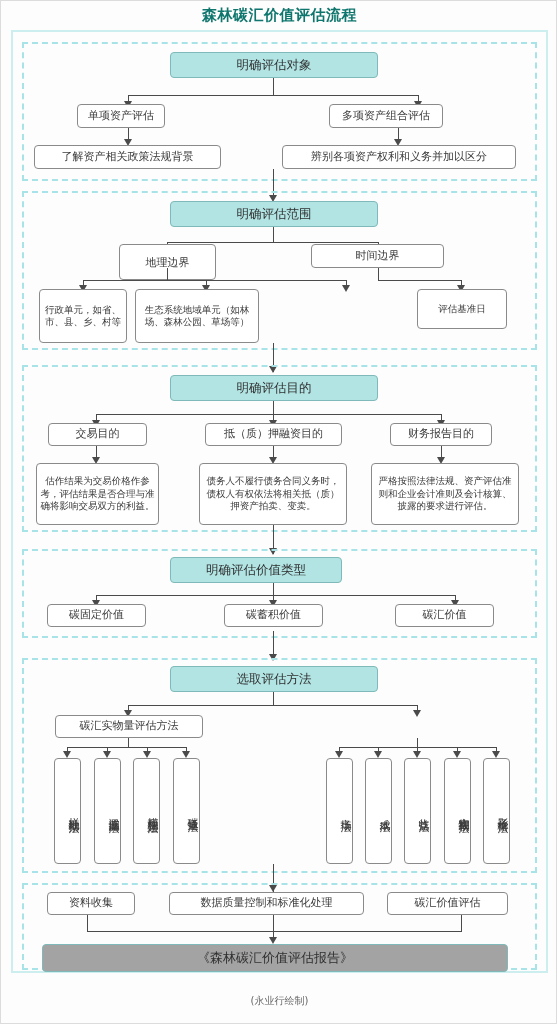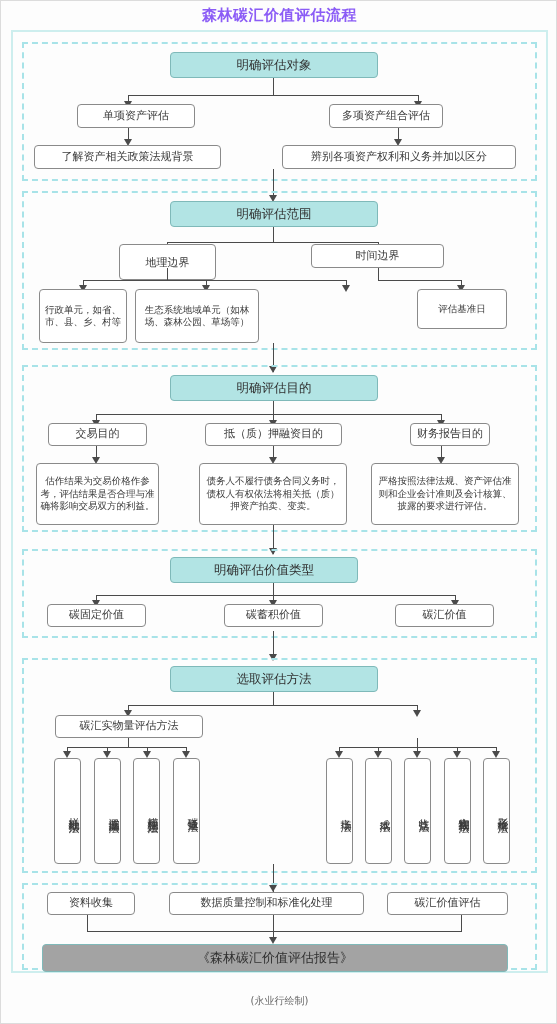--- a/index.html
+++ b/index.html
@@ -20,21 +20,21 @@
 
   
   .page-title {
     position: absolute;
     top: 5px;
     left: 0;
     width: 557px;
     text-align: center;
     font-size: 15px;
     font-weight: bold;
-    color: #8b5cf6;
+    color: #0f766e;
     letter-spacing: 0.5px;
   }
 
   
   .outer-frame {
     position: absolute;
     left: 10px;
     top: 29px;
     width: 537px;
     height: 943px;
@@ -131,21 +131,21 @@
 
   <div class="node header" style="left:169px; top:51px; width:208px; height:26px;">明确评估对象</div>
 
   <div class="ln v" style="left:272px; top:77px; height:18px;"></div>
   <div class="ln h" style="left:127px; top:94px; width:291px;"></div>
   <div class="ln v" style="left:127px; top:94px; height:9px;"></div>
   <div class="ln v" style="left:417px; top:94px; height:9px;"></div>
   <div class="arrow" style="left:123px; top:100px;"></div>
   <div class="arrow" style="left:413px; top:100px;"></div>
 
-  <div class="node" style="left:76px; top:103px; width:118px; height:24px;">单项资产评估</div>
+  <div class="node" style="left:76px; top:103px; width:88px; height:24px;">单项资产评估</div>
   <div class="node" style="left:328px; top:103px; width:114px; height:24px;">多项资产组合评估</div>
 
   <div class="ln v" style="left:127px; top:127px; height:14px;"></div>
   <div class="ln v" style="left:397px; top:127px; height:14px;"></div>
   <div class="arrow" style="left:123px; top:138px;"></div>
   <div class="arrow" style="left:393px; top:138px;"></div>
 
   <div class="node" style="left:33px; top:144px; width:187px; height:24px;">了解资产相关政策法规背景</div>
   <div class="node" style="left:281px; top:144px; width:234px; height:24px;">辨别各项资产权利和义务并加以区分</div>
 
@@ -193,39 +193,39 @@
   <div class="ln h" style="left:95px; top:413px; width:346px;"></div>
   <div class="ln v" style="left:95px; top:413px; height:9px;"></div>
   <div class="ln v" style="left:272px; top:413px; height:9px;"></div>
   <div class="ln v" style="left:440px; top:413px; height:9px;"></div>
   <div class="arrow" style="left:91px; top:419px;"></div>
   <div class="arrow" style="left:268px; top:419px;"></div>
   <div class="arrow" style="left:436px; top:419px;"></div>
 
   <div class="node" style="left:47px; top:422px; width:99px; height:23px;">交易目的</div>
   <div class="node" style="left:204px; top:422px; width:137px; height:23px;">抵（质）押融资目的</div>
-  <div class="node" style="left:409px; top:422px; width:80px; height:23px;">财务报告目的</div>
+  <div class="node" style="left:389px; top:422px; width:102px; height:23px;">财务报告目的</div>
 
   <div class="ln v" style="left:95px; top:445px; height:14px;"></div>
   <div class="ln v" style="left:272px; top:445px; height:14px;"></div>
   <div class="ln v" style="left:440px; top:445px; height:14px;"></div>
   <div class="arrow" style="left:91px; top:456px;"></div>
   <div class="arrow" style="left:268px; top:456px;"></div>
   <div class="arrow" style="left:436px; top:456px;"></div>
 
   <div class="node tiny" style="left:35px; top:462px; width:123px; height:62px;">估作结果为交易价格作参考，评估结果是否合理与准确将影响交易双方的利益。</div>
   <div class="node tiny" style="left:198px; top:462px; width:148px; height:62px;">债务人不履行债务合同义务时，债权人有权依法将相关抵（质）押资产拍卖、变卖。</div>
   <div class="node tiny" style="left:370px; top:462px; width:148px; height:62px;">严格按照法律法规、资产评估准则和企业会计准则及会计核算、披露的要求进行评估。</div>
 
   <div class="ln v" style="left:272px; top:524px; height:29px;"></div>
   <div class="arrow" style="left:268px; top:547px;"></div>
 
   <div class="section" style="left:21px; top:548px; width:515px; height:89px;"></div>
 
-  <div class="node header" style="left:169px; top:556px; width:188px; height:26px;">明确评估价值类型</div>
+  <div class="node header" style="left:169px; top:556px; width:172px; height:26px;">明确评估价值类型</div>
   <div class="ln v" style="left:272px; top:582px; height:13px;"></div>
   <div class="ln h" style="left:95px; top:594px; width:360px;"></div>
   <div class="ln v" style="left:95px; top:594px; height:8px;"></div>
   <div class="ln v" style="left:272px; top:594px; height:8px;"></div>
   <div class="ln v" style="left:454px; top:594px; height:8px;"></div>
   <div class="arrow" style="left:91px; top:599px;"></div>
   <div class="arrow" style="left:268px; top:599px;"></div>
   <div class="arrow" style="left:450px; top:599px;"></div>
 
   <div class="node" style="left:46px; top:603px; width:99px; height:23px;">碳固定价值</div>

